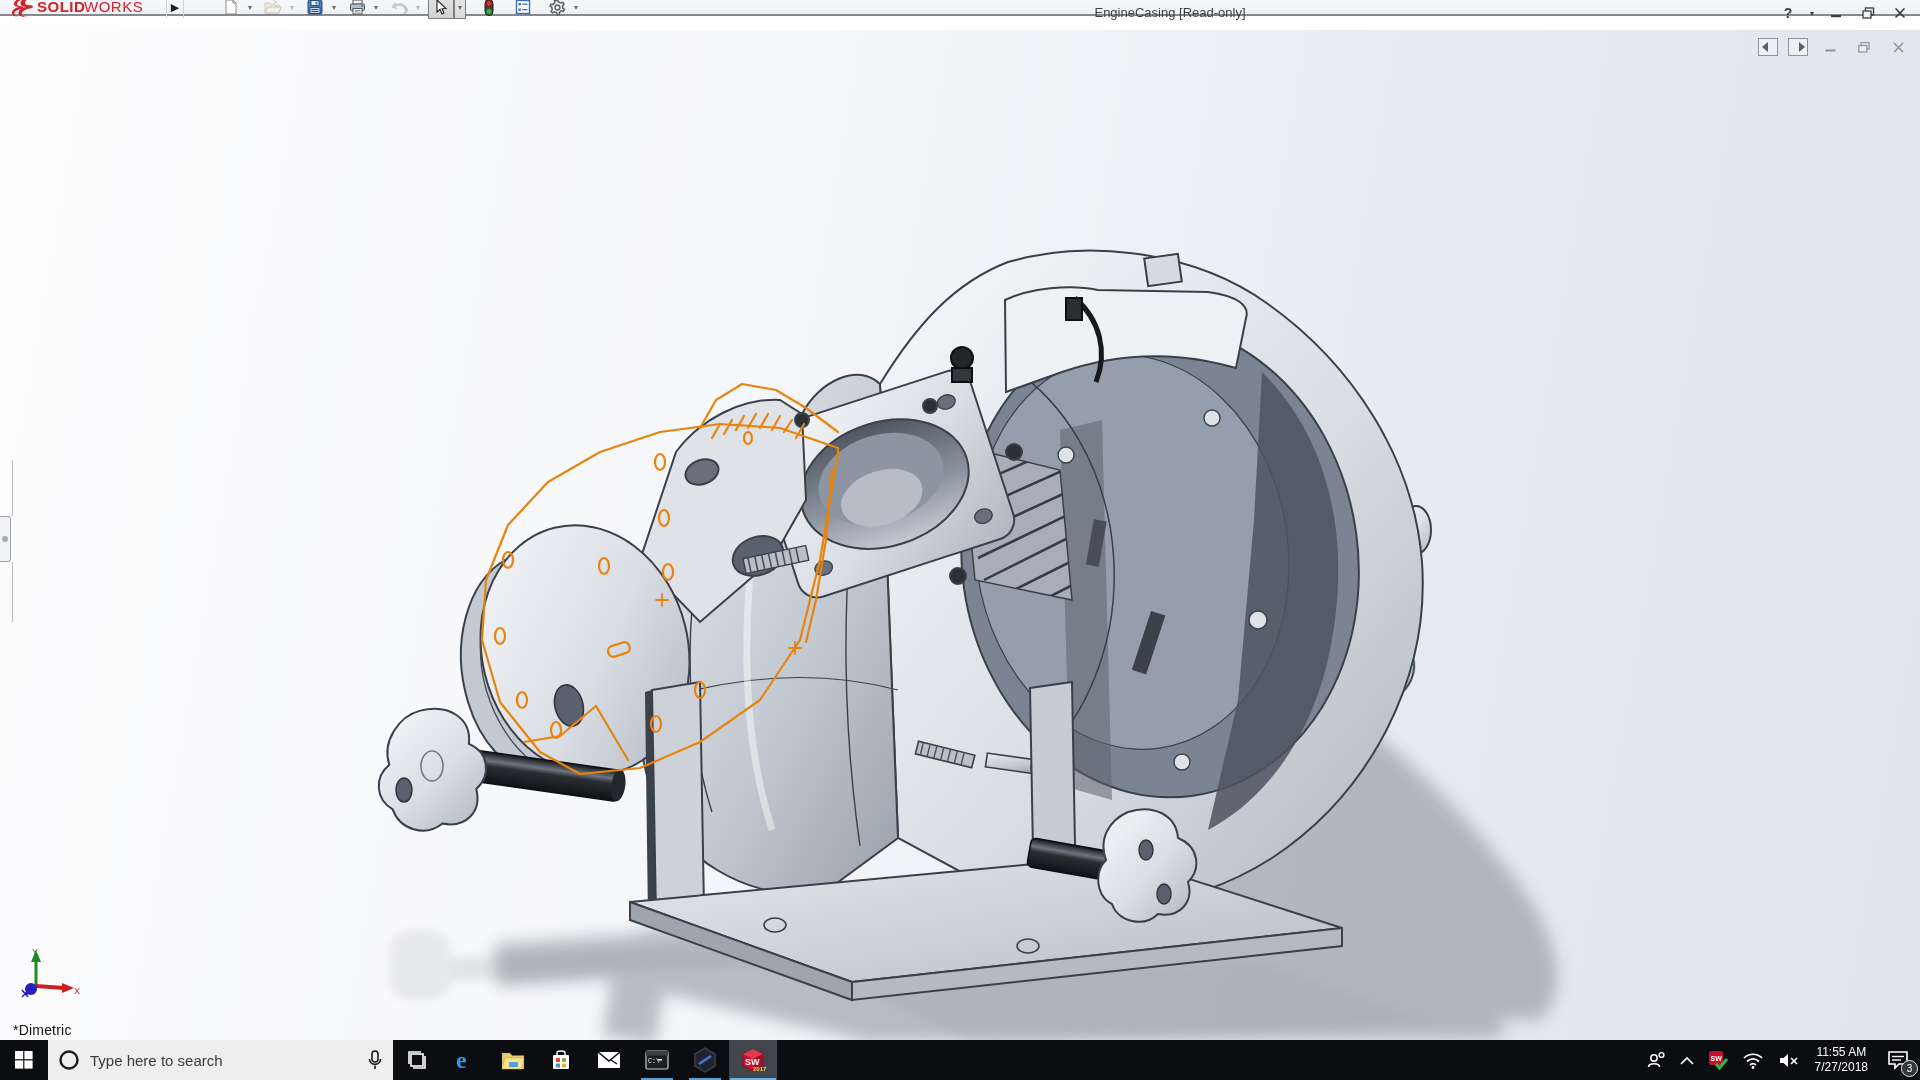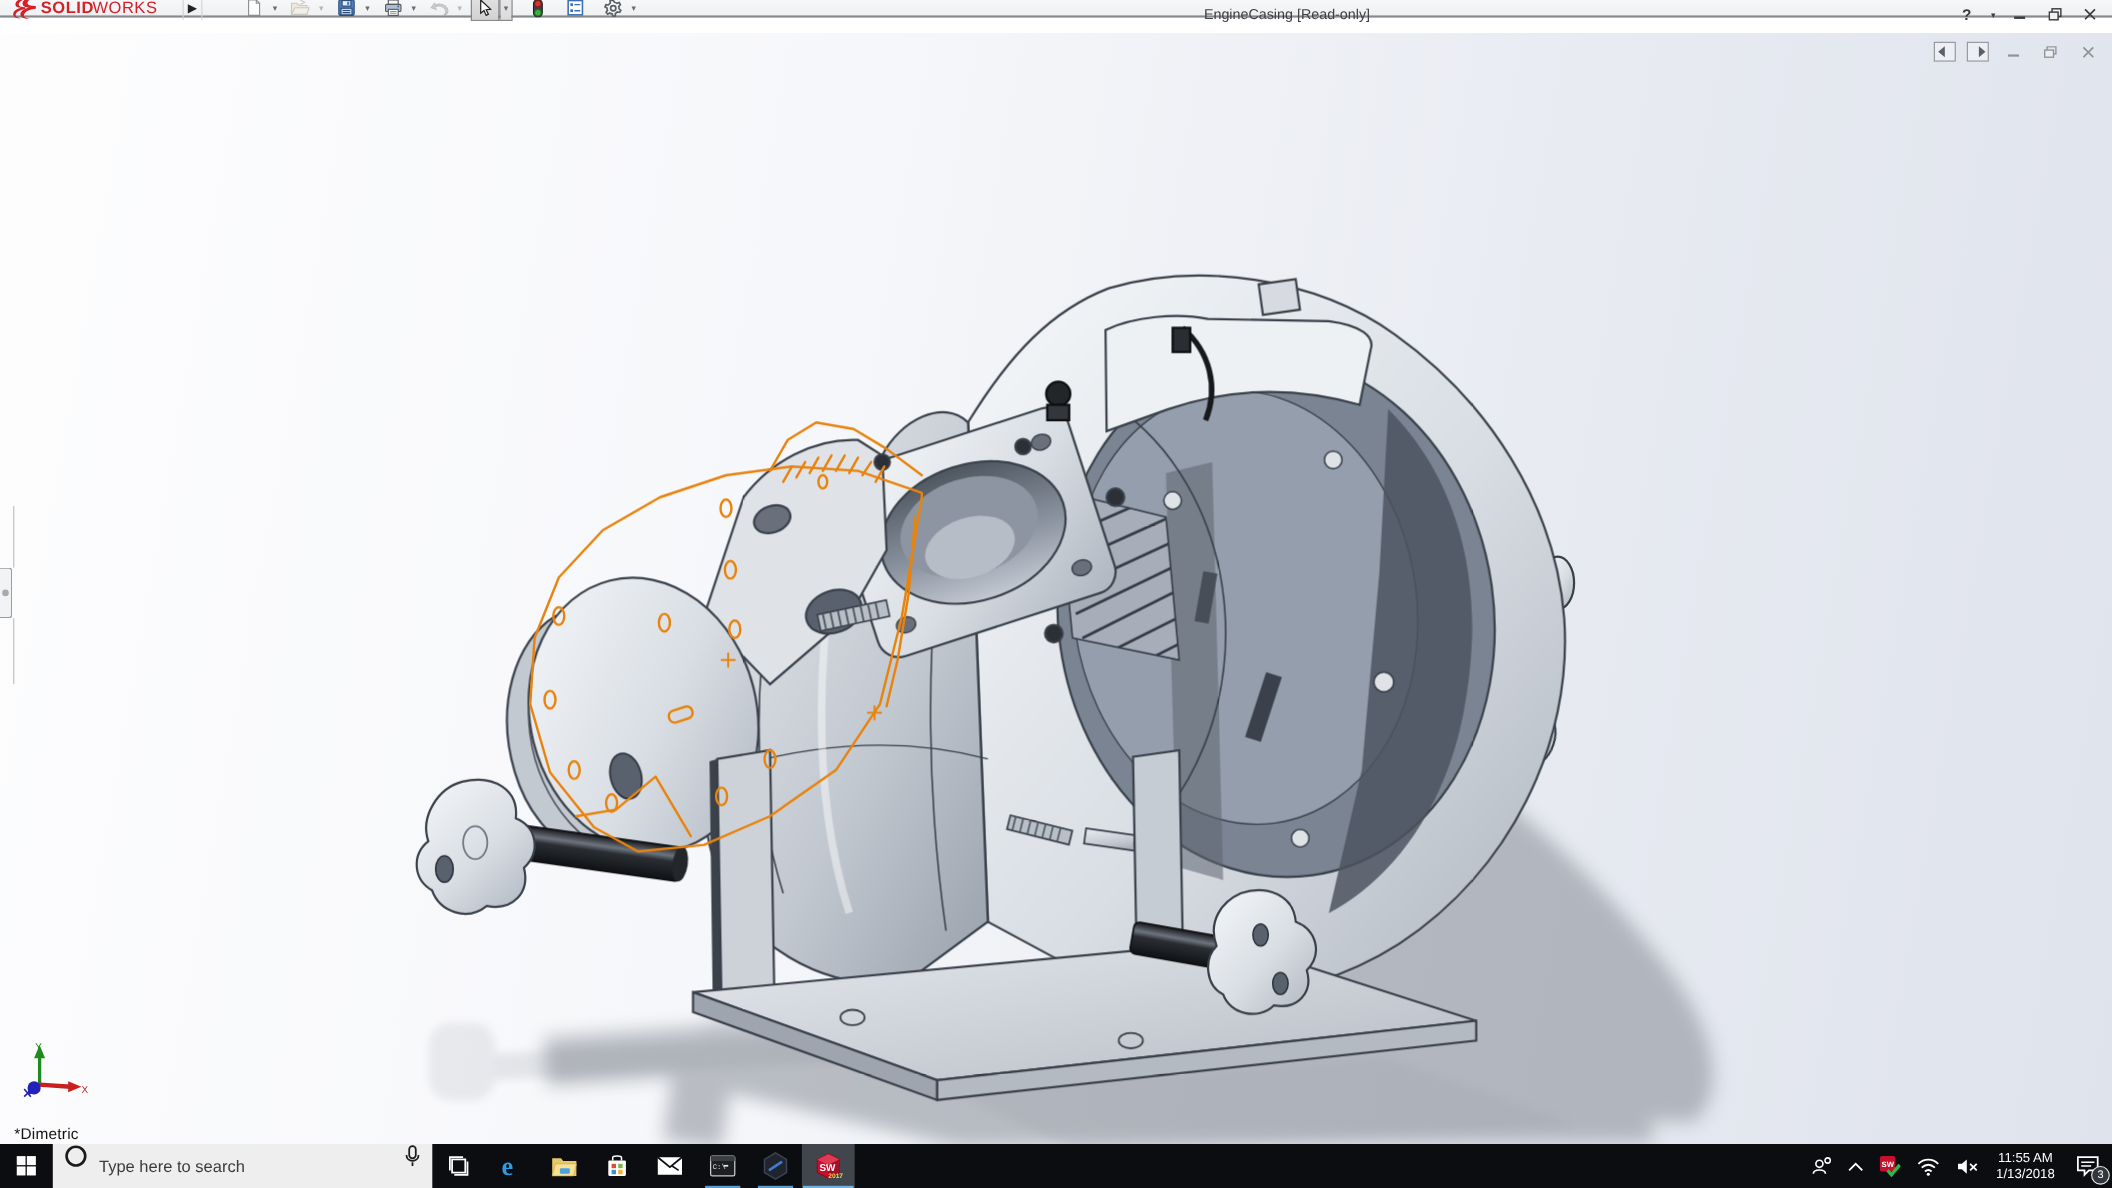--- a/index.html
+++ b/index.html
@@ -41,21 +41,21 @@
   .edge-line { position:absolute; left:12px; width:1px; background:#b9bcc0; }
 
   #orientation-label { position:absolute; left:13px; bottom:2px; font-size:14px; color:#111; font-weight:normal; letter-spacing:.2px; }
   #triad { position:absolute; left:18px; bottom:42px; }
   #model-svg { position:absolute; left:0; top:-30px; width:1920px; height:1080px; }
 
   
   #taskbar { position:absolute; left:0; top:1040px; width:1920px; height:40px; background:#0c0d10; z-index:40;
              display:flex; align-items:stretch; color:#fff; }
   #start-btn { width:48px; display:flex; align-items:center; justify-content:center; }
-  #search-box { width:345px; background:#eeeeef; display:flex; padding:0 10px; gap:10px; }
+  #search-box { width:345px; background:#eeeeef; display:flex; align-items:center; padding:0 10px; gap:10px; }
   #search-box input { flex:1; border:none; outline:none; background:transparent; font-size:15px; color:#444;
                       font-family:"Liberation Sans",sans-serif; }
   #search-box input::placeholder { color:#3b3b3b; }
   .tb-item { width:48px; position:relative; display:flex; align-items:center; justify-content:center; }
   .tb-item.active { background:#41454c; }
   .tb-item .runline { position:absolute; bottom:0; left:8px; right:8px; height:2px; background:#5a9fd4; }
   .tb-item.active .runline { left:1px; right:1px; background:#6cb2e2; }
   #tray { margin-left:auto; display:flex; align-items:center; }
   .tray-item { height:40px; display:flex; align-items:center; justify-content:center; padding:0 7px; position:relative; }
   #clock { text-align:center; font-size:12px; line-height:15px; padding:0 8px; }
@@ -578,21 +578,21 @@
     </div>
     <div class="tray-item">
       <svg width="22" height="17" viewBox="0 0 22 17">
         <path d="M2 6 L5.5 6 L10 2 L10 15 L5.5 11 L2 11 Z" fill="#fff"></path>
         <path d="M13 6 L19 12 M19 6 L13 12" stroke="#fff" stroke-width="1.6"></path>
       </svg>
     </div>
     <div class="tray-item" id="clock">
       <div>
         <div>11:55 AM</div>
-        <div>1/13/2018</div>
+        <div>7/27/2018</div>
       </div>
     </div>
     <div class="tray-item" style="width:44px">
       <svg width="22" height="20" viewBox="0 0 22 20">
         <path d="M2 2 L20 2 L20 14 L12 14 L8 18 L8 14 L2 14 Z" fill="none" stroke="#fff" stroke-width="1.6"></path>
         <line x1="5" y1="6.5" x2="17" y2="6.5" stroke="#fff" stroke-width="1.4"></line>
         <line x1="5" y1="10" x2="14" y2="10" stroke="#fff" stroke-width="1.4"></line>
       </svg>
       <span id="ac-badge">3</span>
     </div>

